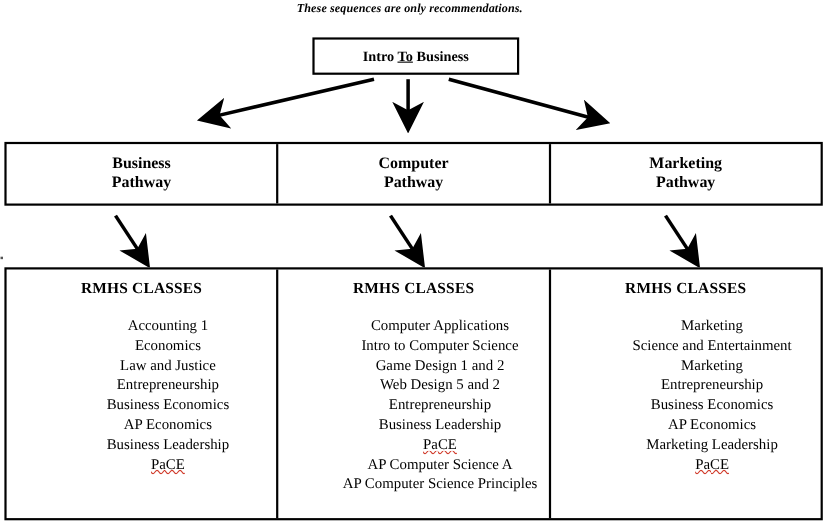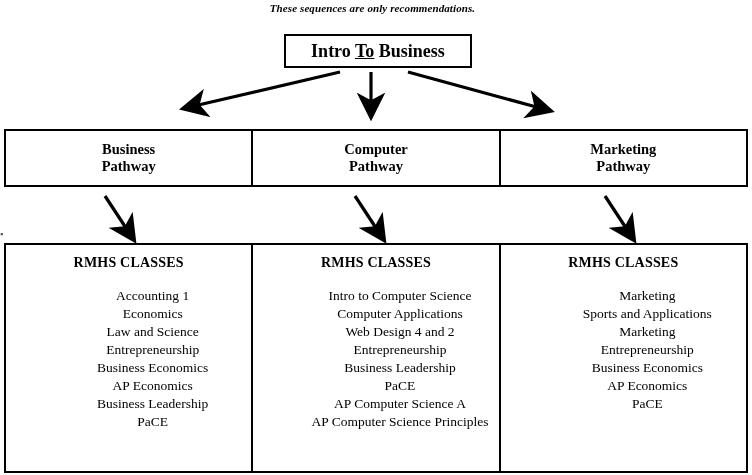--- a/index.html
+++ b/index.html
@@ -41,21 +41,21 @@
     left: 284px;
     top: 34px;
     width: 184px;
     height: 30px;
     border: 2px solid #000;
     background: #fff;
     display: flex;
     align-items: center;
     justify-content: center;
     font-weight: bold;
-    font-size: 18px;
+    font-size: 13px;
   }
   .top-box .u { text-decoration: underline; }
 
   
   .pathway-row {
     position: absolute;
     left: 4px;
     top: 129px;
     width: 744px;
     height: 58px;
@@ -105,20 +105,21 @@
     margin-bottom: 16px;
     letter-spacing: .2px;
   }
   .classes-list {
     font-size: 13.5px;
     line-height: 1.33;
     text-align: center;
   }
   .classes-list .item { white-space: nowrap; margin-left: 48px; }
   .classes-list .item.squiggly {
+    text-decoration: underline;
     text-decoration-style: wavy;
     text-decoration-color: #d03a2a;
     text-decoration-thickness: 1px;
   }
 
   
   .arrow-layer {
     position: absolute;
     left: 0;
     top: 0;
@@ -184,48 +185,50 @@
       <span>Pathway</span>
     </div>
   </div>
 
   <div class="classes-row">
     <div class="classes-cell">
       <div class="classes-title">RMHS CLASSES</div>
       <div class="classes-list">
           <div class="item">Accounting 1</div>
           <div class="item">Economics</div>
-          <div class="item">Law and Science</div>
+          <div class="item">Law and Justice</div>
           <div class="item">Entrepreneurship</div>
           <div class="item">Business Economics</div>
           <div class="item">AP Economics</div>
           <div class="item">Business Leadership</div>
           <div class="item squiggly">PaCE</div>
         </div>
     </div>
     <div class="classes-cell">
       <div class="classes-title">RMHS CLASSES</div>
       <div class="classes-list">
+          <div class="item">Computer Applications</div>
           <div class="item">Intro to Computer Science</div>
-          <div class="item">Computer Applications</div>
-          <div class="item">Web Design 4 and 2</div>
+          <div class="item">Game Design 1 and 2</div>
+          <div class="item">Web Design 5 and 2</div>
           <div class="item">Entrepreneurship</div>
           <div class="item">Business Leadership</div>
           <div class="item squiggly">PaCE</div>
           <div class="item">AP Computer Science A</div>
           <div class="item">AP Computer Science Principles</div>
         </div>
     </div>
     <div class="classes-cell">
       <div class="classes-title">RMHS CLASSES</div>
       <div class="classes-list">
           <div class="item">Marketing</div>
-          <div class="item">Sports and Applications</div>
+          <div class="item">Science and Entertainment</div>
           <div class="item">Marketing</div>
           <div class="item">Entrepreneurship</div>
           <div class="item">Business Economics</div>
           <div class="item">AP Economics</div>
+          <div class="item">Marketing Leadership</div>
           <div class="item squiggly">PaCE</div>
         </div>
     </div>
   </div>
 
 </div>
 
 </body></html>

